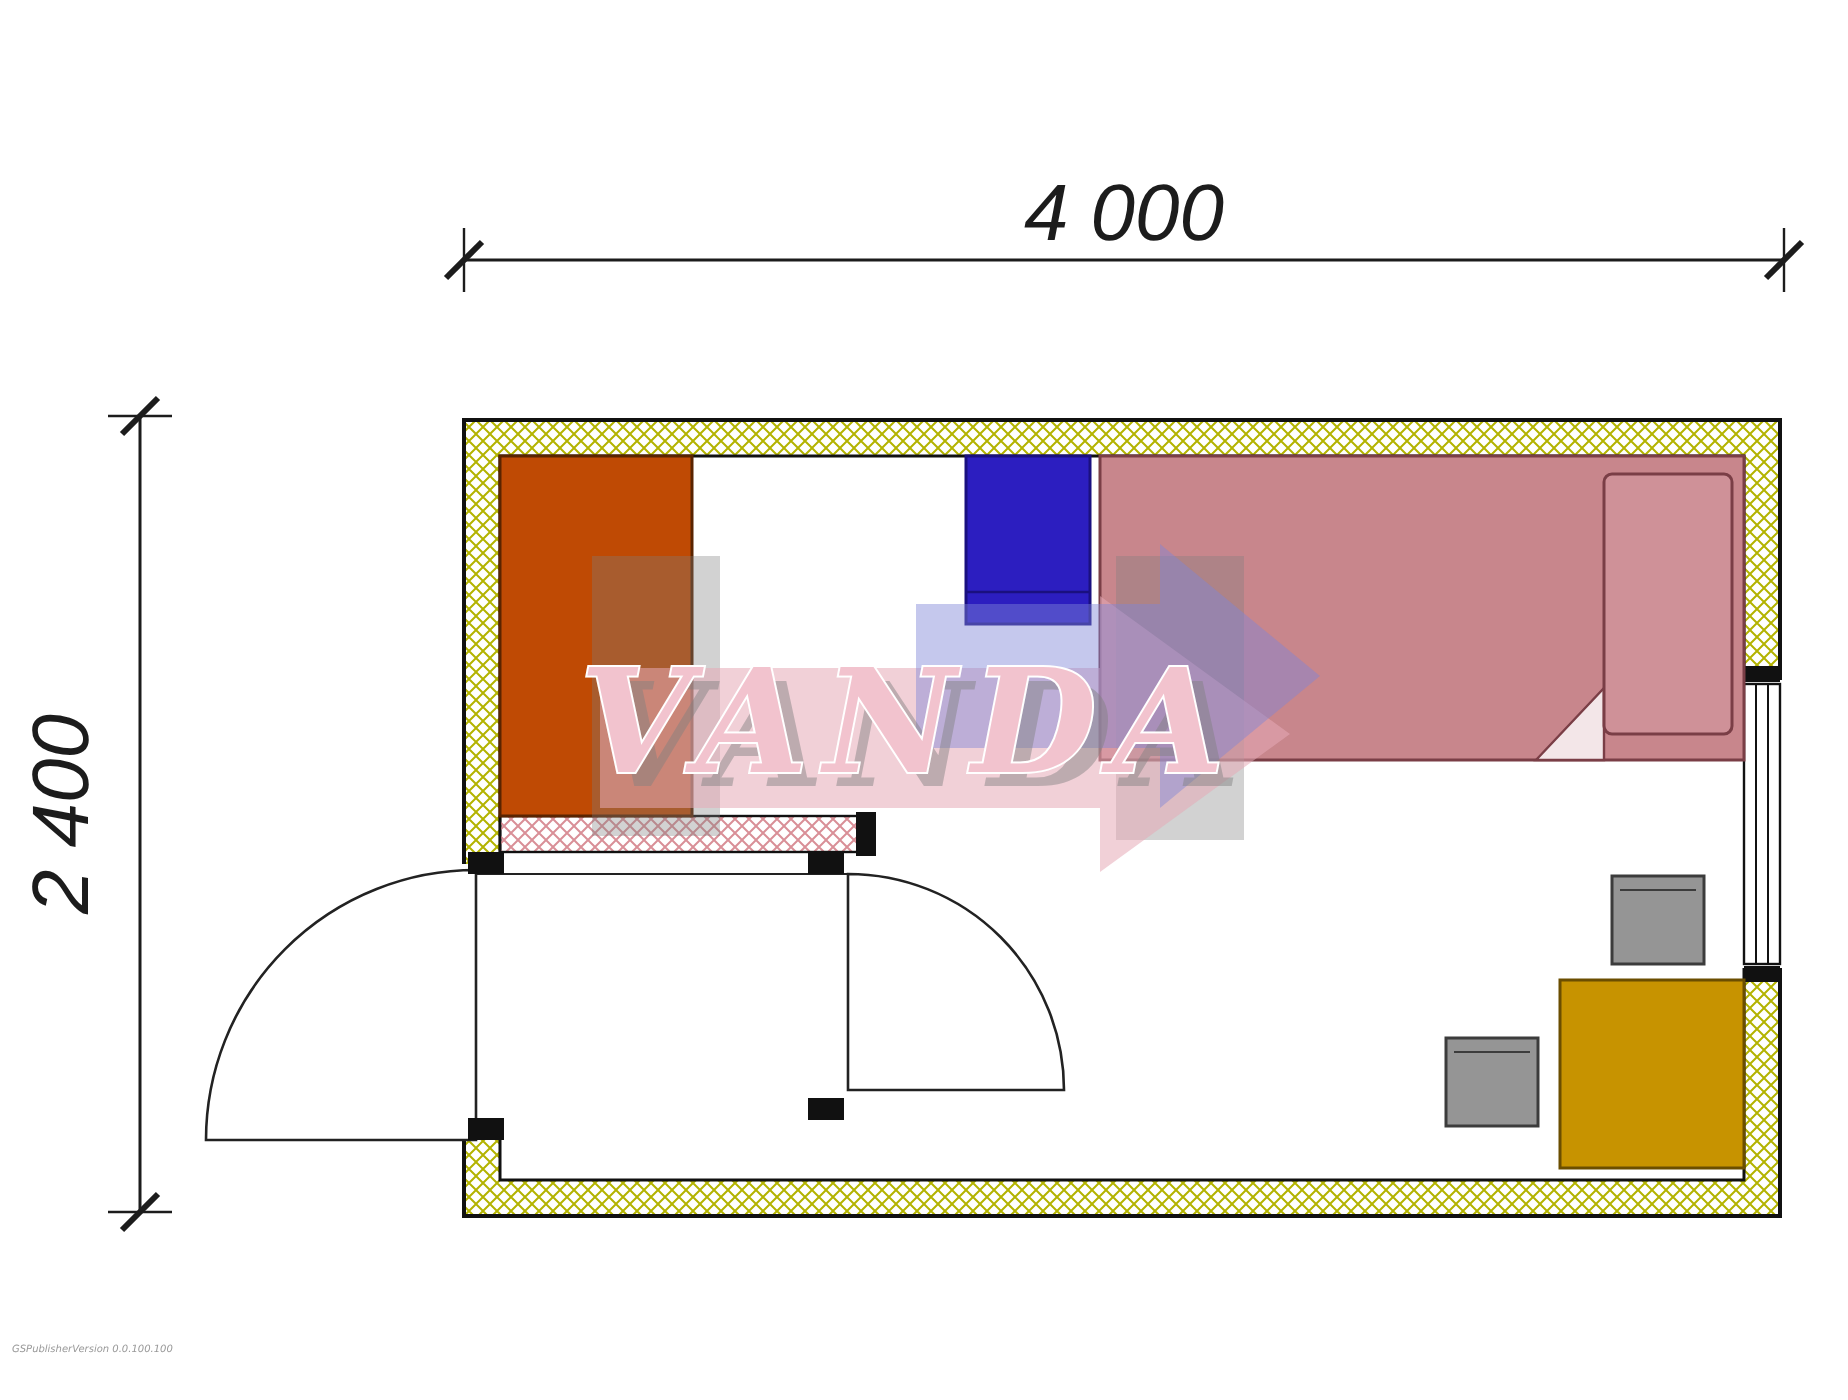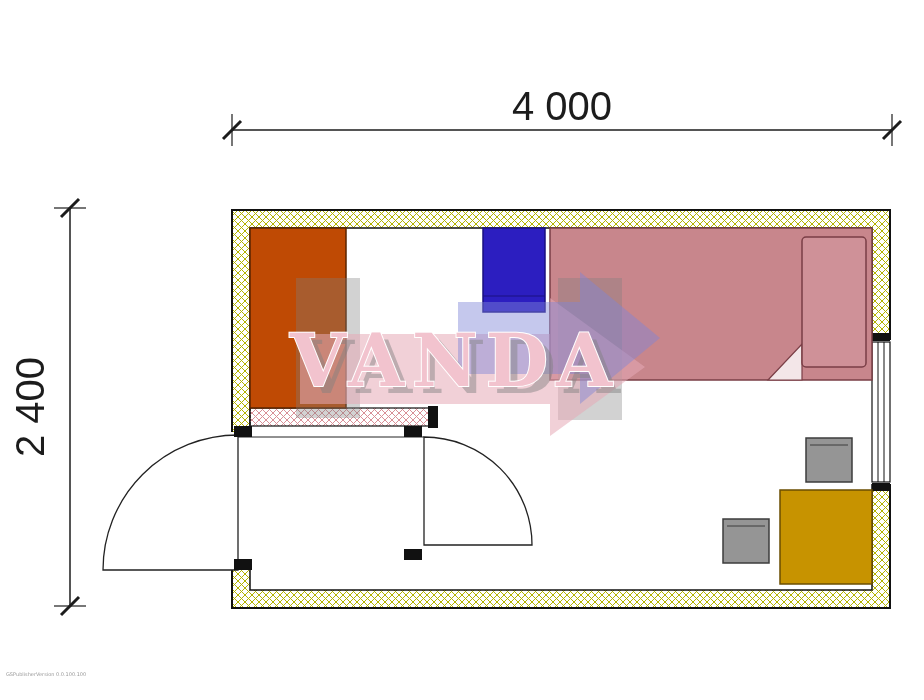--- a/index.html
+++ b/index.html
@@ -1,17 +1,17 @@
 <!DOCTYPE html>
 <html><head>
 <meta charset="utf-8">
 <style>
   html,body{margin:0;padding:0;background:#fff;}
   .page{position:relative;width:924px;height:700px;background:#ffffff;overflow:hidden;
-        font-family:"Liberation Sans",sans-serif;}
+        font-family:"Liberation Sans",sans-serif;font-style:italic;}
   svg{display:block;}
   text{user-select:none;}
   .dim-text{font-family:"Liberation Sans",sans-serif;font-size:40px;fill:#1c1c1c;}
   .wm-text{font-family:"DejaVu Serif",serif;font-weight:bold;font-size:72px;letter-spacing:8px;}
   .footer-text{font-family:"DejaVu Sans",sans-serif;font-size:5px;fill:#999;}
 </style>
 </head>
 <body>
 
 <div class="page">

